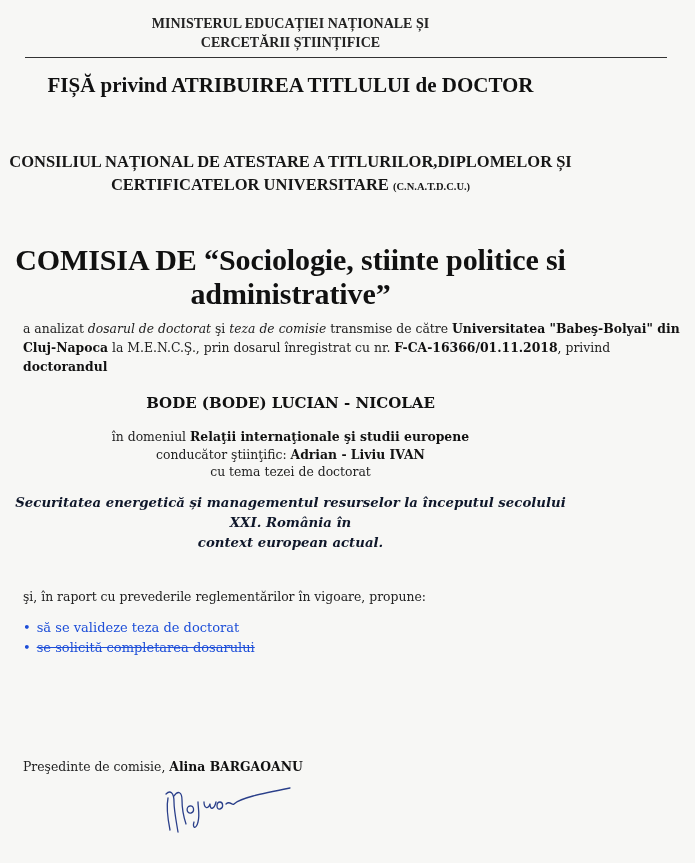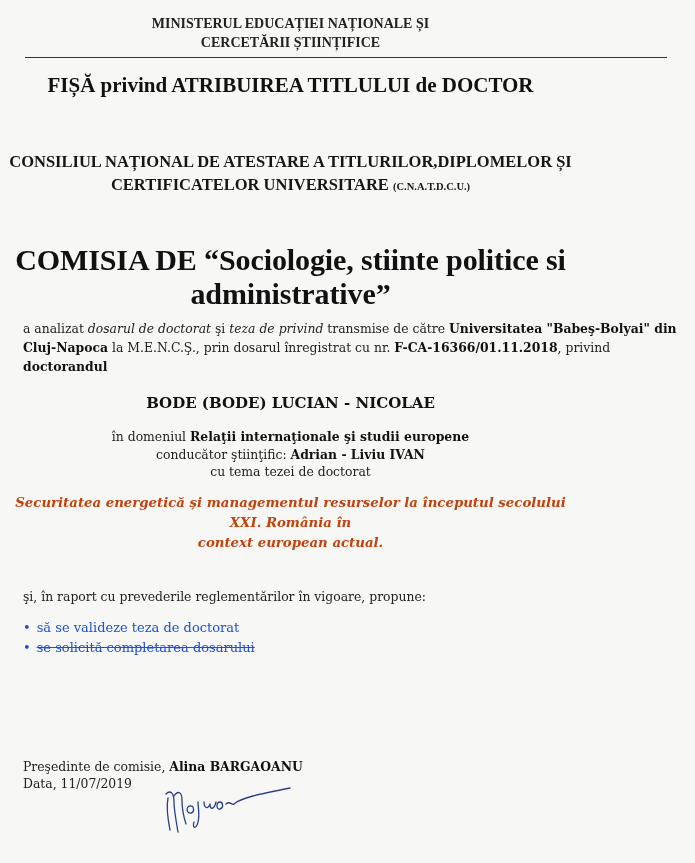--- a/index.html
+++ b/index.html
@@ -17,21 +17,21 @@
   .title { top: 73px; font-family: "Liberation Serif", serif; font-weight: bold; font-size: 21px; color: #111; }
   .council { top: 150px; font-family: "Liberation Serif", serif; font-weight: bold; font-size: 16.5px; line-height: 23px; color: #161616; }
   .council .abbr { font-size: 10.5px; }
   .commission { top: 243px; font-family: "Liberation Serif", serif; font-size: 30px; font-weight: bold; color: #111; letter-spacing: -0.1px; }
   .body-text { top: 319px; left: 23px; width: 660px; font-size: 12.4px; line-height: 19px; color: #222; font-family: "DejaVu Serif", serif; }
   .body-text b { font-weight: bold; color: #111; }
   .body-text i { font-style: italic; }
   .candidate { top: 394px; font-weight: bold; font-size: 15px; color: #111; }
   .domain { top: 428px; font-size: 12.4px; line-height: 17.5px; color: #222; }
   .domain b { color: #111; }
-  .thesis { top: 493px; font-style: italic; font-weight: bold; font-size: 13.3px; line-height: 20px; color: #c2410c; }
+  .thesis { top: 493px; font-style: italic; font-weight: bold; font-size: 13.3px; line-height: 20px; color: #0f172a; }
   .propune { top: 589px; left: 23px; font-size: 12.4px; color: #222; }
   .options { top: 618px; left: 23px; font-size: 13px; line-height: 19.5px; color: #1d4ed8; list-style: none; margin: 0; padding: 0; }
   .options li::before { content: "•"; margin-right: 6px; }
   .options li.struck span { text-decoration: line-through; }
   .president { top: 758px; left: 23px; font-size: 12.4px; line-height: 17px; color: #222; }
   .president b { color: #111; }
   .signature { top: 780px; left: 160px; }
 </style>
 </head>
 <body>
@@ -48,21 +48,21 @@
 <div class="abs center council">
   <div>CONSILIUL NAȚIONAL DE ATESTARE A TITLURILOR,DIPLOMELOR ȘI</div>
   <div>
     <span>CERTIFICATELOR UNIVERSITARE</span>
     <span class="abbr">(C.N.A.T.D.C.U.)</span>
   </div>
 </div>
 
 <div class="abs center commission">COMISIA DE “Sociologie, stiinte politice si administrative”</div>
 
-<div class="abs body-text"><span>a analizat </span><i>dosarul de doctorat</i><span> şi </span><i>teza de privind</i><span> transmise de către </span><b>Universitatea "Babeş-Bolyai" din Cluj-Napoca</b><span> la M.E.N.C.Ş.,  prin dosarul înregistrat cu nr. </span><b>F-CA-16366/01.11.2018</b><span>,  privind </span><b>doctorandul</b></div>
+<div class="abs body-text"><span>a analizat </span><i>dosarul de doctorat</i><span> şi </span><i>teza de comisie</i><span> transmise de către </span><b>Universitatea "Babeş-Bolyai" din Cluj-Napoca</b><span> la M.E.N.C.Ş.,  prin dosarul înregistrat cu nr. </span><b>F-CA-16366/01.11.2018</b><span>,  privind </span><b>doctorandul</b></div>
 
 <div class="abs center candidate">BODE (BODE) LUCIAN - NICOLAE</div>
 
 <div class="abs center domain">
   <div><span>în domeniul </span><b>Relaţii internaţionale şi studii europene</b></div>
   <div><span>conducător  ştiinţific: </span><b>Adrian - Liviu IVAN</b></div>
   <div>cu tema tezei de doctorat</div>
 </div>
 
 <div class="abs center thesis">
@@ -72,21 +72,20 @@
 
 <div class="abs propune">şi, în raport cu prevederile reglementărilor în vigoare, propune:</div>
 
 <ul class="abs options">
   <li><span>să se valideze teza de doctorat</span></li>
   <li class="struck"><span>se solicită completarea dosarului</span></li>
 </ul>
 
 <div class="abs president">
   <div><span>Preşedinte de comisie, </span><b>Alina BARGAOANU</b></div>
-  <div>Data, 11/07/2019</div>
 </div>
 
 <div class="abs signature">
   <svg width="140" height="60" viewBox="0 0 140 60">
     <g fill="none" stroke="#2a3f8a" stroke-width="1.3" stroke-linecap="round" stroke-linejoin="round">
       <path d="M8 18 C6 28, 8 40, 10 50"></path>
       <path d="M6 14 C10 10, 14 12, 14 22 C14 30, 16 40, 18 52"></path>
       <path d="M14 16 C18 10, 22 12, 22 20 C22 28, 24 38, 26 44"></path>
       <path d="M30 26 C26 26, 26 34, 31 33 C35 32, 34 25, 30 26"></path>
       <path d="M38 22 C38 28, 40 34, 38 42 C36 50, 32 48, 34 42"></path>

